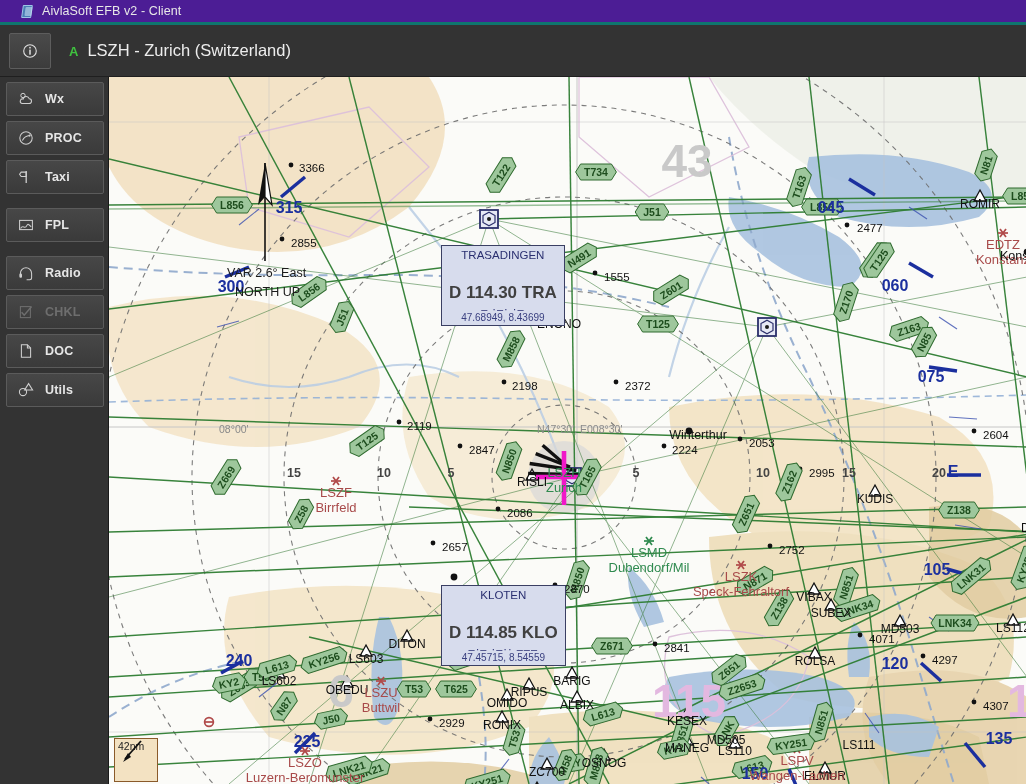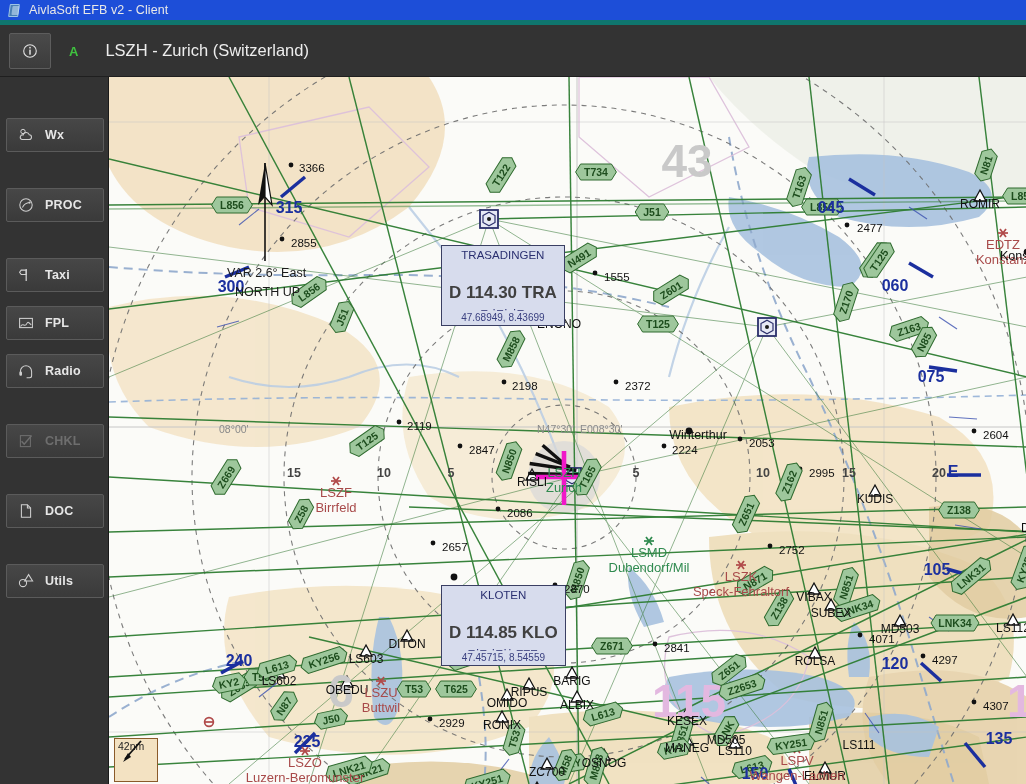--- a/index.html
+++ b/index.html
@@ -6,24 +6,24 @@
   html, body {
     width: 1026px; height: 784px;
     background: #2b2b2b;
     font-family: "Liberation Sans", sans-serif;
     overflow: hidden;
   }
 
   
   #titlebar {
     height: 25px; width: 1026px;
-    background: #1d4ed8;
+    background: #4c1d95;
     display: flex; align-items: center;
-    padding-left: 7px;
-    border-bottom: 5px solid #0f766e;
+    padding-left: 20px;
+    border-bottom: 3px solid #0f766e;
   }
   #titlebar .app-icon {
     width: 15px; height: 15px; margin-right: 7px;
     position: relative; flex: none;
   }
   #titlebar .app-icon .bk {
     position: absolute; left: 2px; top: 1px;
     width: 10px; height: 13px; background: #4a7fb5;
     border: 1px solid #9ec4e6; border-radius: 1px;
     transform: skewX(-8deg);
@@ -58,21 +58,21 @@
     cursor: pointer;
     margin-right: 9px;
   }
   .tbtn .lbl { margin-left: 9px; }
   .tbtn.square { width: 42px; justify-content: center; padding: 0; }
 
   #ident-wrap { display: flex; align-items: baseline; margin-left: 9px; }
   #ident-letter {
     color: #3fc23f; font-size: 13px; font-weight: bold; margin-right: 9px;
   }
-  #ident-text { color: #ededed; font-size: 16.5px; margin-left: 18px; }
+  #ident-text { color: #ededed; font-size: 16.5px; }
 
   
   #body { display: flex; width: 1026px; height: 707px; }
 
   
   #sidebar {
     width: 108px; height: 707px;
     background: #333333;
     padding: 5px 0 0 6px;
     flex: none;
@@ -81,21 +81,20 @@
     width: 98px; height: 34px;
     background: linear-gradient(#474747, #3a3a3a);
     border: 1px solid #5b5b5b;
     border-radius: 2px;
     color: #e6e6e6;
     display: flex; align-items: center;
     padding-left: 11px;
     font-size: 12.5px;
     margin-bottom: 5px;
     cursor: pointer;
-    margin-top: 36px;
   }
   .sbtn .lbl { margin-left: 11px; font-weight: 600; letter-spacing: .2px; }
   .sbtn.disabled { color: #6e6e6e; cursor: default; }
   .sbtn.gap { margin-top: 14px; }
   .sico { width: 16px; height: 16px; flex: none; display:block; }
 
   
   #map {
     position: relative; width: 918px; height: 707px;
     overflow: hidden; background: #fbfbf9;

